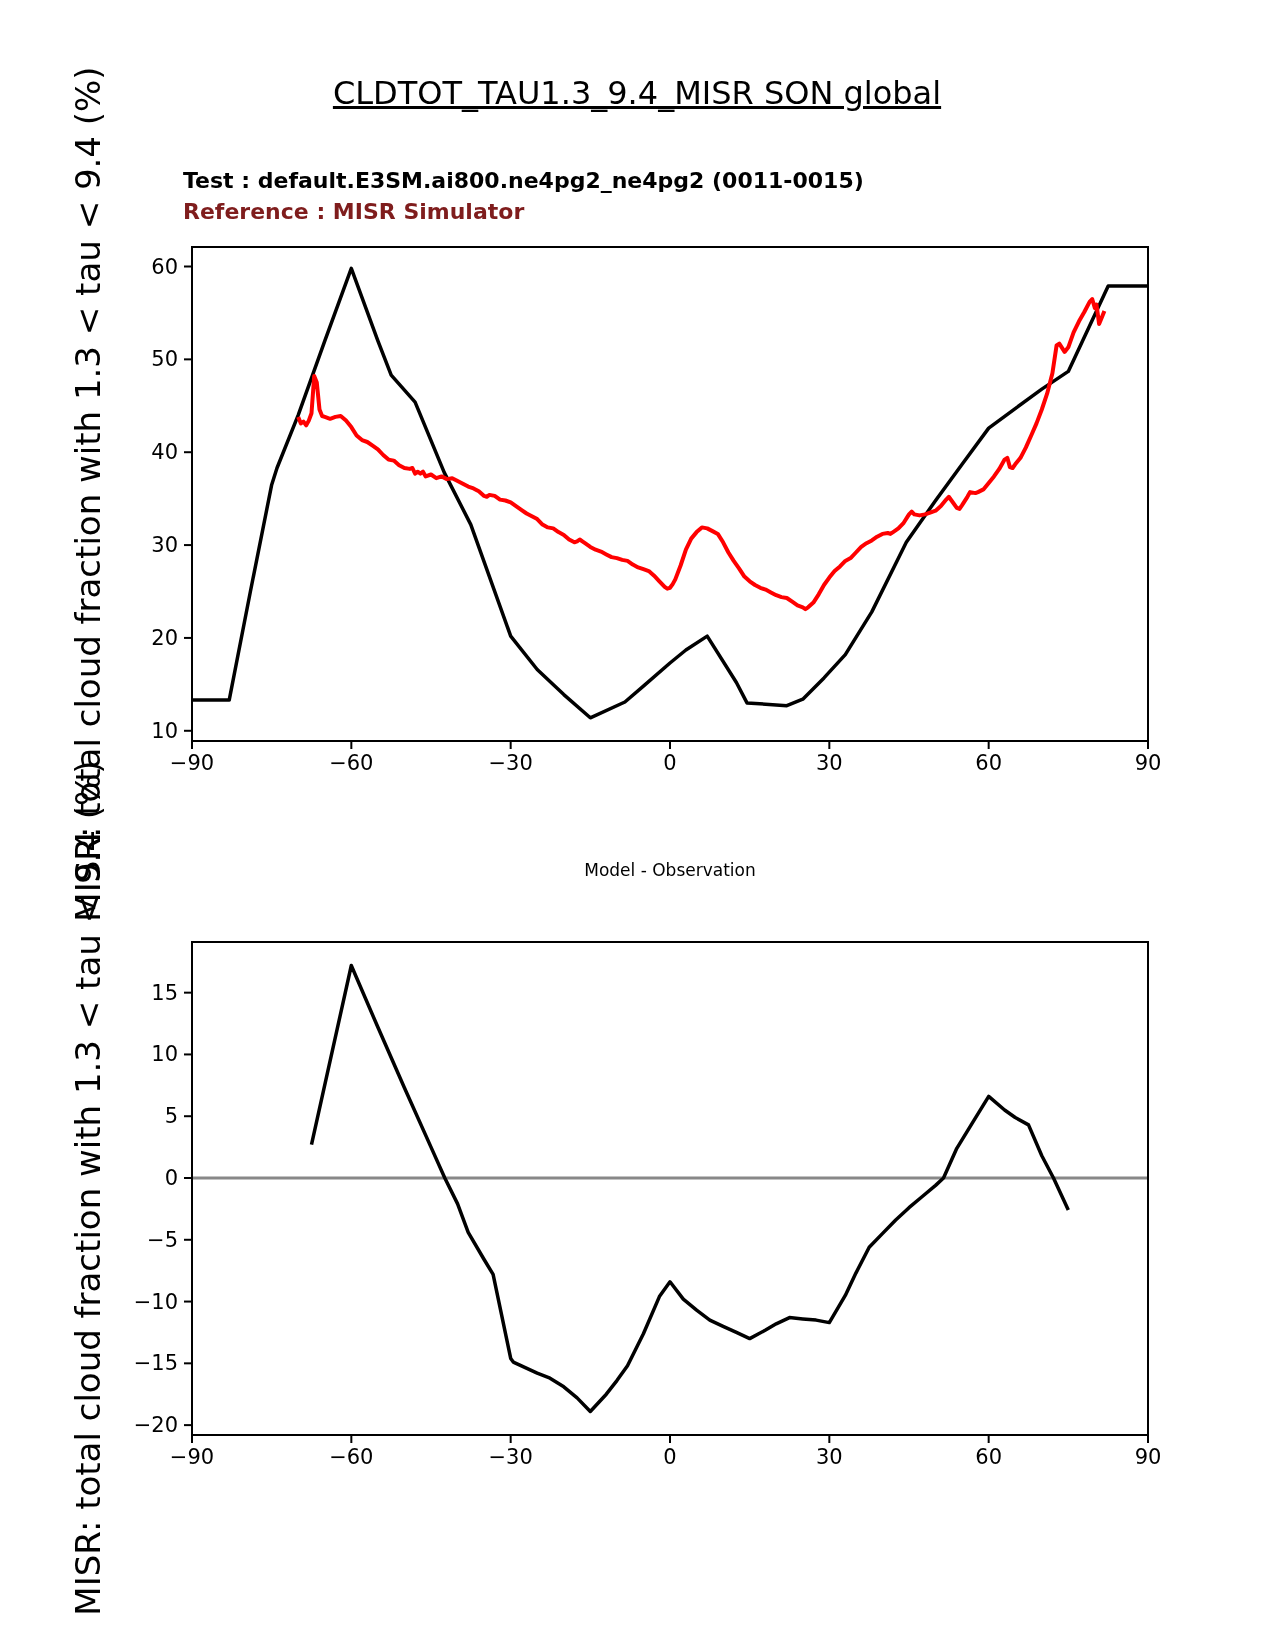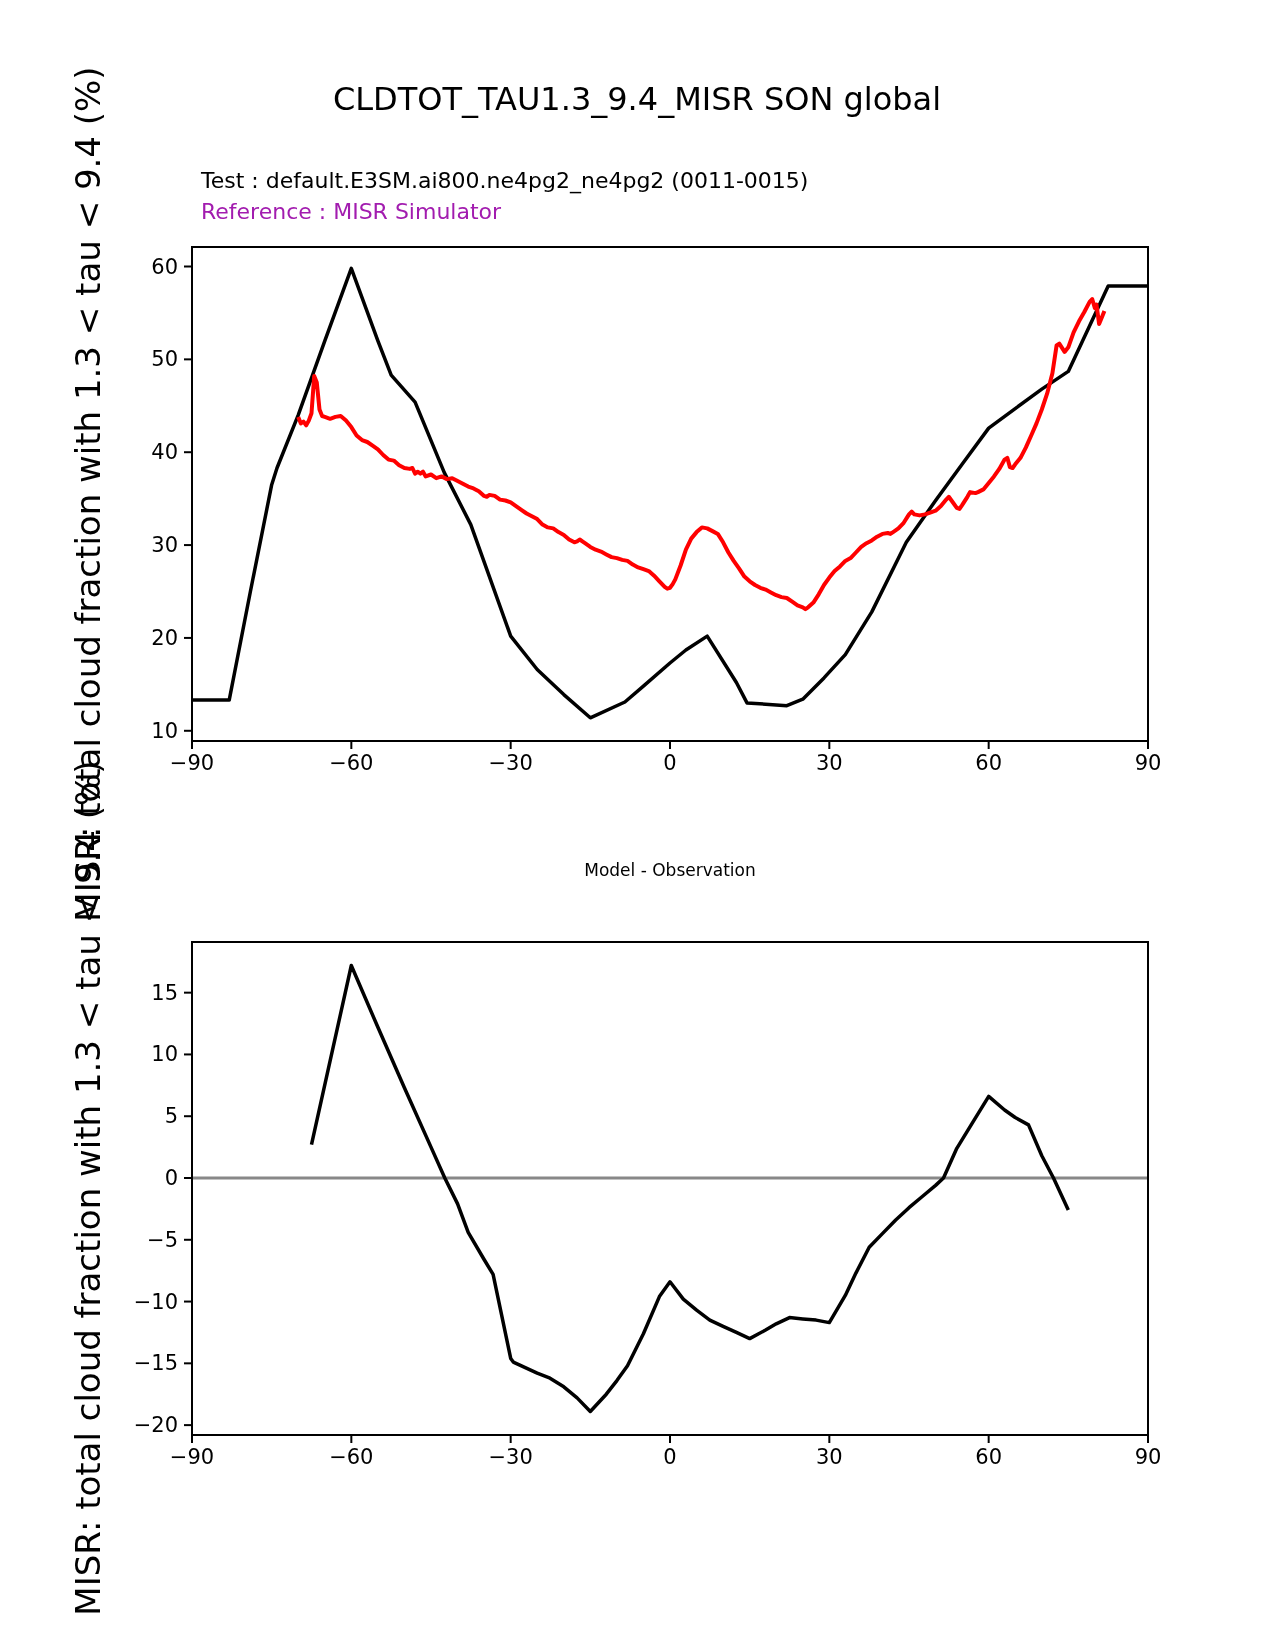--- a/index.html
+++ b/index.html
@@ -4,24 +4,24 @@
 <style>
   html,body{margin:0;padding:0;}
   body{
     width:1275px;height:1650px;position:relative;overflow:hidden;
     background:#ffffff;font-family:"DejaVu Sans","Liberation Sans",sans-serif;
     color:#000;
   }
   .figure{position:absolute;inset:0;}
   svg#plots{position:absolute;left:0;top:0;}
   .suptitle{
-    position:absolute;top:80px;left:637px;transform:translateX(-50%);
-    font-size:32px;white-space:nowrap;
+    position:absolute;top:74px;left:637px;transform:translateX(-50%);
+    font-size:32px;white-space:nowrap;text-decoration:underline;
   }
-  .anno{position:absolute;left:201px;font-size:22px;white-space:nowrap;}
+  .anno{position:absolute;left:183px;font-size:22px;white-space:nowrap;font-weight:bold;}
   .anno.test{top:168px;}
   .anno.ref{top:199px;}
   .axtitle{
     position:absolute;top:860px;left:670px;transform:translateX(-50%);
     font-size:17px;white-space:nowrap;
   }
   .ylabel{
     position:absolute;font-size:34px;white-space:nowrap;
     transform:translate(-50%,-50%) rotate(-90deg);
   }
@@ -95,20 +95,20 @@
       <line x1="184" x2="192" y1="1363.3358395989976" y2="1363.3358395989976" stroke="#000000" stroke-width="2"></line>
       <text x="178" y="1370.3358395989976" text-anchor="end" font-size="21" fill="#000000">−15</text>
       <line x1="184" x2="192" y1="1425.1152882205513" y2="1425.1152882205513" stroke="#000000" stroke-width="2"></line>
       <text x="178" y="1432.1152882205513" text-anchor="end" font-size="21" fill="#000000">−20</text>
     </svg>
 
   <div class="suptitle">CLDTOT_TAU1.3_9.4_MISR SON global</div>
 
   <div class="anno test">Test : default.E3SM.ai800.ne4pg2_ne4pg2 (0011-0015)</div>
 
-  <div class="anno ref" style="color: #a21caf;">Reference : MISR Simulator</div>
+  <div class="anno ref" style="color: #7f1d1d;">Reference : MISR Simulator</div>
 
   <div class="ylabel y1">MISR: total cloud fraction with 1.3 &lt; tau &lt; 9.4 (%)</div>
 
   <div class="ylabel y2">MISR: total cloud fraction with 1.3 &lt; tau &lt; 9.4 (%)</div>
 
   <div class="axtitle">Model - Observation</div>
 </div>
 
 </body></html>

